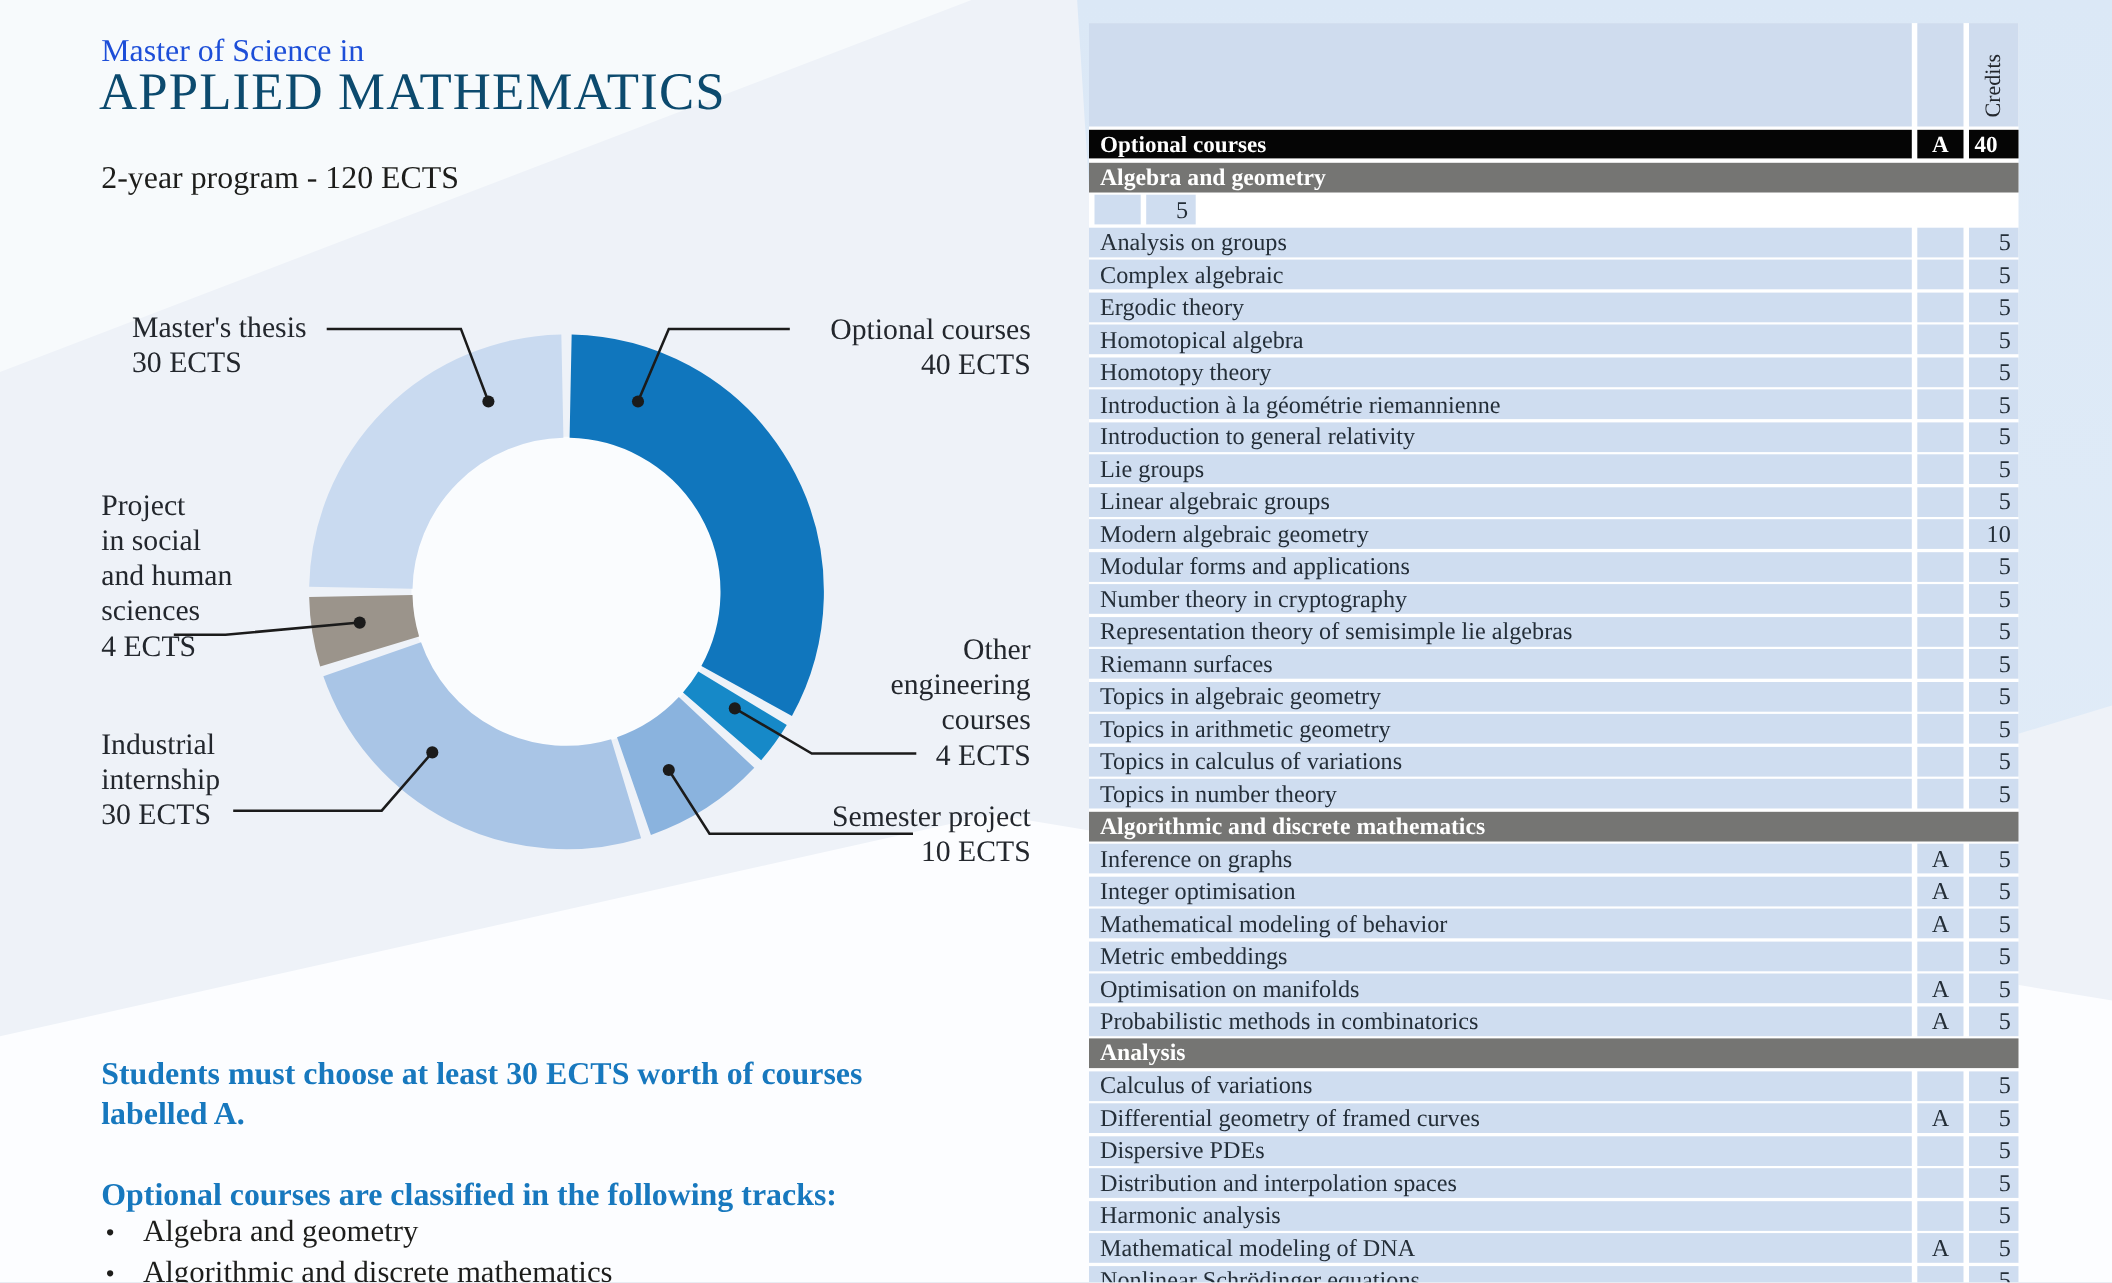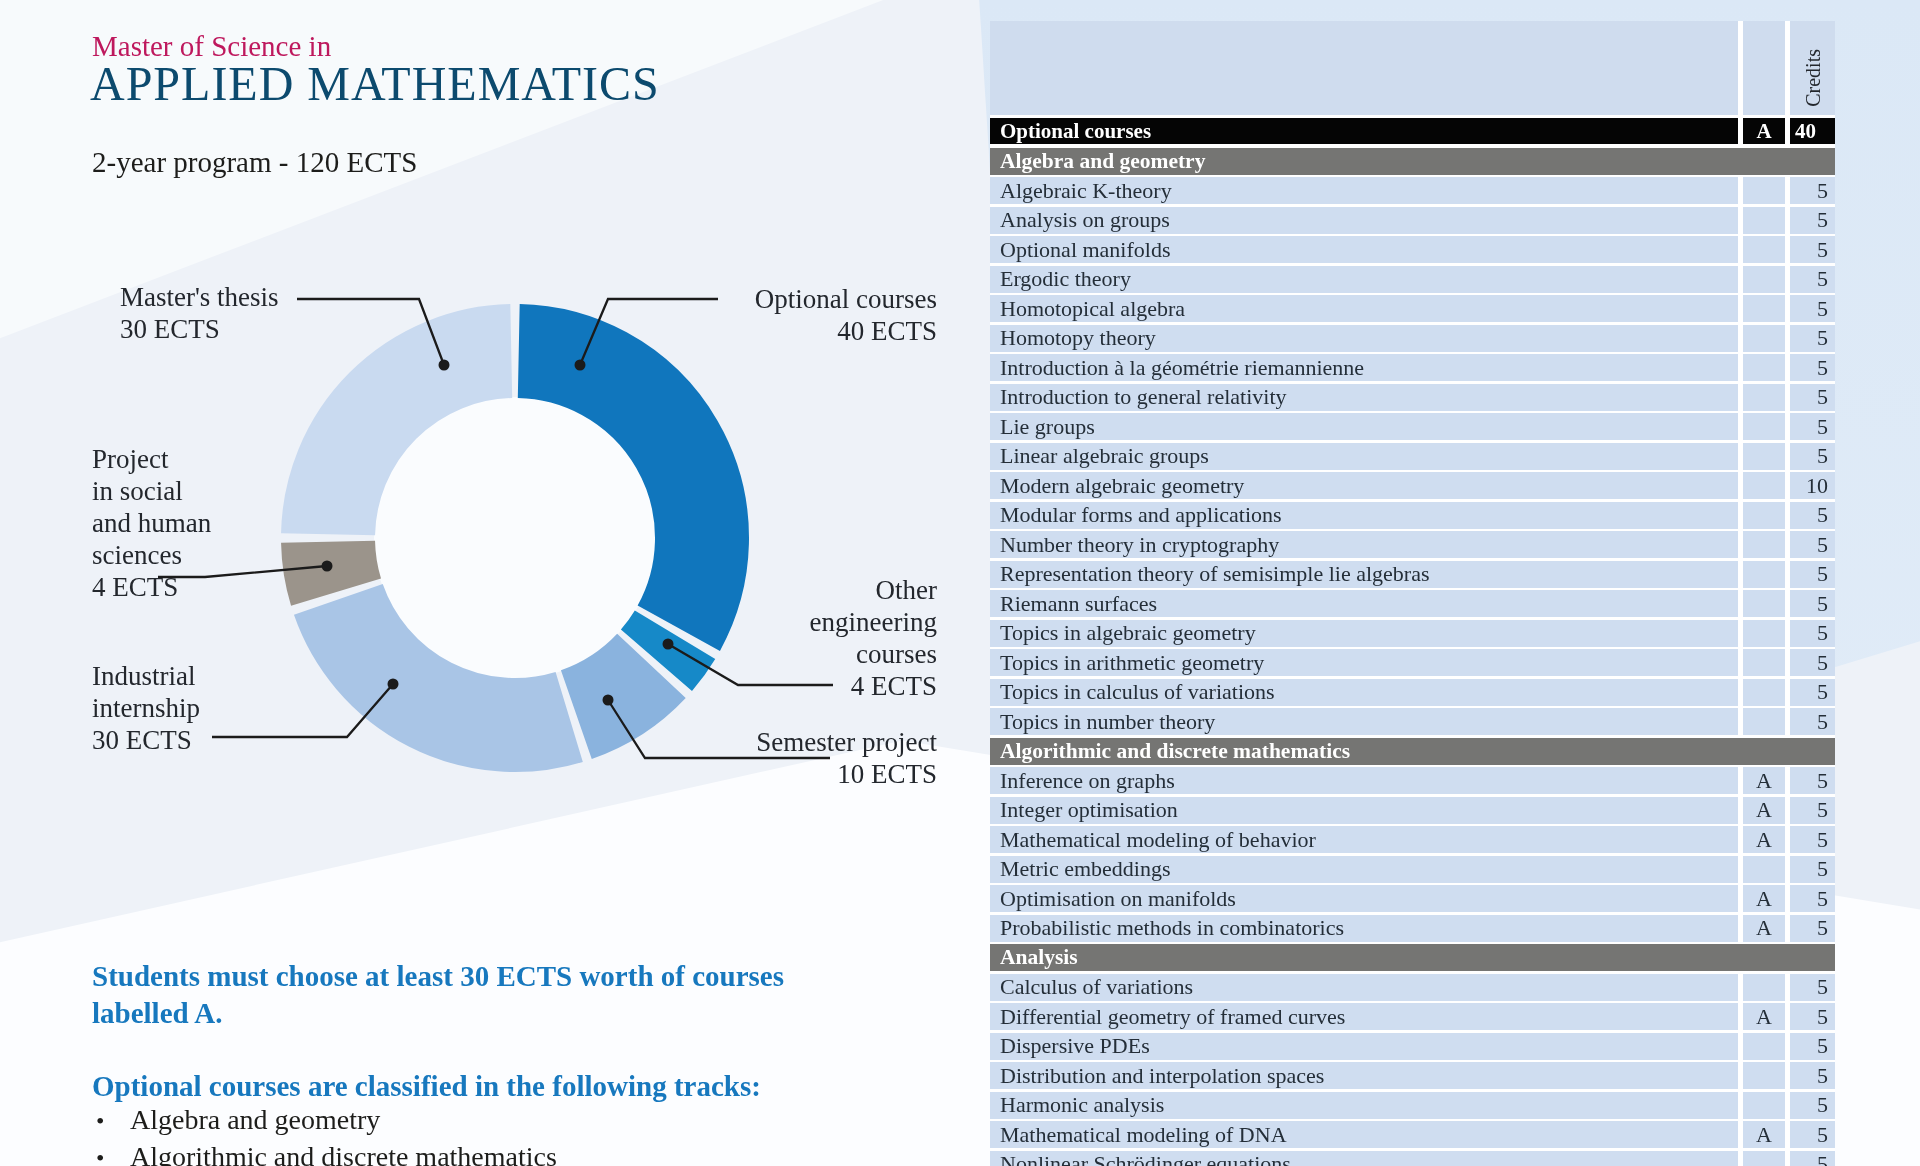--- a/index.html
+++ b/index.html
@@ -4,21 +4,21 @@
 <style>
   html,body{margin:0;padding:0;background:#dfe5ec;}
   .canvas{position:relative;width:1920px;height:1166px;overflow:hidden;background:#eef2f8;
           font-family:"Liberation Serif","DejaVu Serif",serif;color:#1d1d1b;}
   .bg{position:absolute;inset:0;pointer-events:none;}
   .bg-tl{background:#f7fafc;clip-path:polygon(0 0,46% 0,0 29%);}
   .bg-bl{background:#fcfdff;clip-path:polygon(0 80.8%,47% 63.5%,100% 78%,100% 100%,0 100%);}
   .bg-right{background:linear-gradient(180deg,#dbe8f6 0%,#e3edf8 100%);clip-path:polygon(51% 0,100% 0,100% 55%,54% 78%);}
 
   
-  .kicker{position:absolute;left:92px;top:30px;font-size:29px;color:#be185d;}
+  .kicker{position:absolute;left:92px;top:30px;font-size:29px;color:#1d4ed8;}
   .title{position:absolute;left:90px;top:56px;font-size:48px;letter-spacing:1px;color:#0c4a6e;white-space:nowrap;}
   .subtitle{position:absolute;left:92px;top:146px;font-size:29px;color:#1d1d1b;}
 
   
   #donut-svg{position:absolute;left:0;top:0;pointer-events:none;}
   #chart-labels{position:absolute;inset:0;pointer-events:none;}
   .chart-label{position:absolute;font-size:27px;color:#23272d;}
   .chart-label .line{line-height:32px;white-space:nowrap;}
   .al-r{text-align:right;}
   .al-l{text-align:left;}
@@ -146,31 +146,30 @@
       </div>
     </div>
     <div class="trow black-row">
       <div class="c-name">Optional courses</div>
       <div class="c-a">A</div>
       <div class="c-cred">40</div>
     </div>
     <div id="table-rows">
         <div class="section-bar">Algebra and geometry</div>
         <div class="trow course-row">
-          <div class="c-name">Algebraic K-theory</div>
           <div class="c-a"></div>
           <div class="c-cred">5</div>
         </div>
         <div class="trow course-row">
           <div class="c-name">Analysis on groups</div>
           <div class="c-a"></div>
           <div class="c-cred">5</div>
         </div>
         <div class="trow course-row">
-          <div class="c-name">Optional manifolds</div>
+          <div class="c-name">Complex algebraic</div>
           <div class="c-a"></div>
           <div class="c-cred">5</div>
         </div>
         <div class="trow course-row">
           <div class="c-name">Ergodic theory</div>
           <div class="c-a"></div>
           <div class="c-cred">5</div>
         </div>
         <div class="trow course-row">
           <div class="c-name">Homotopical algebra</div>

